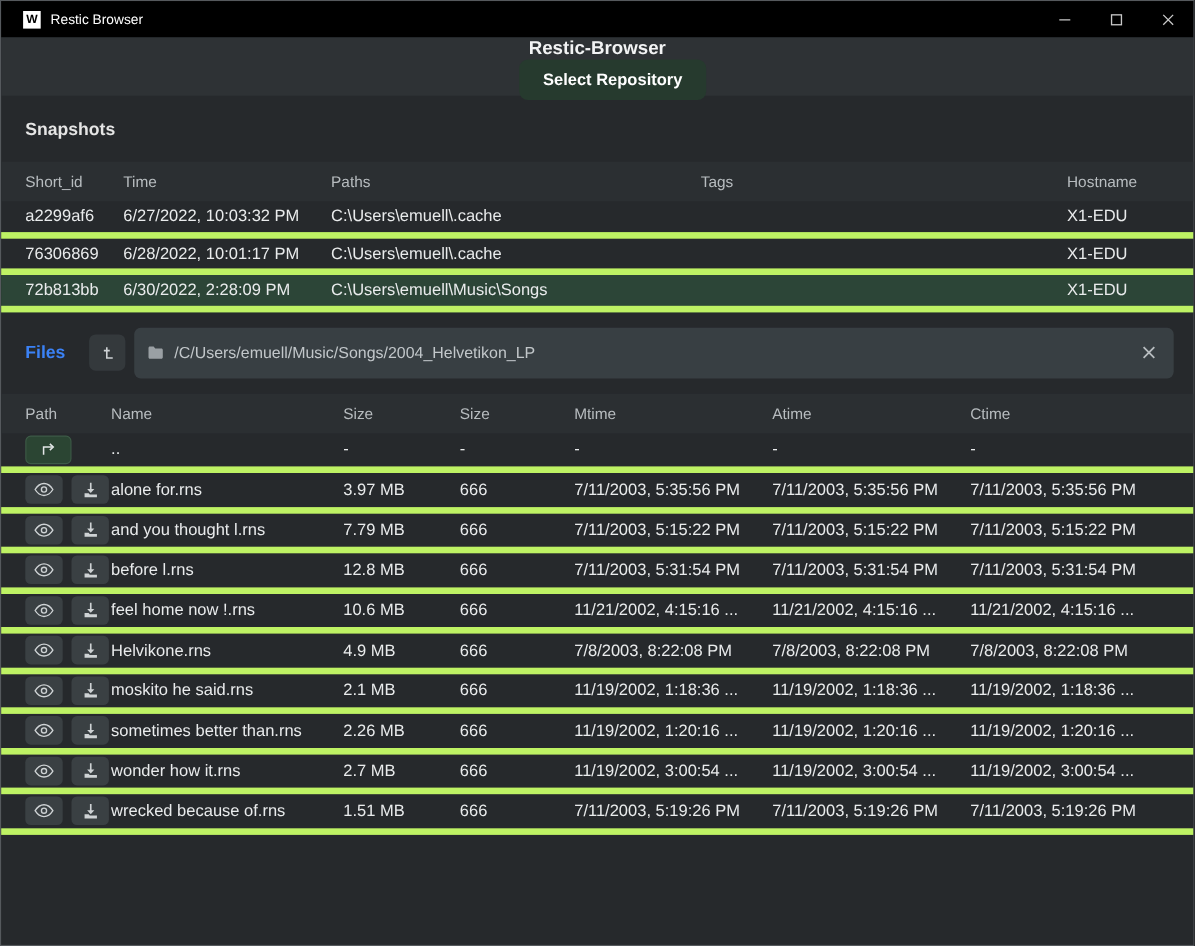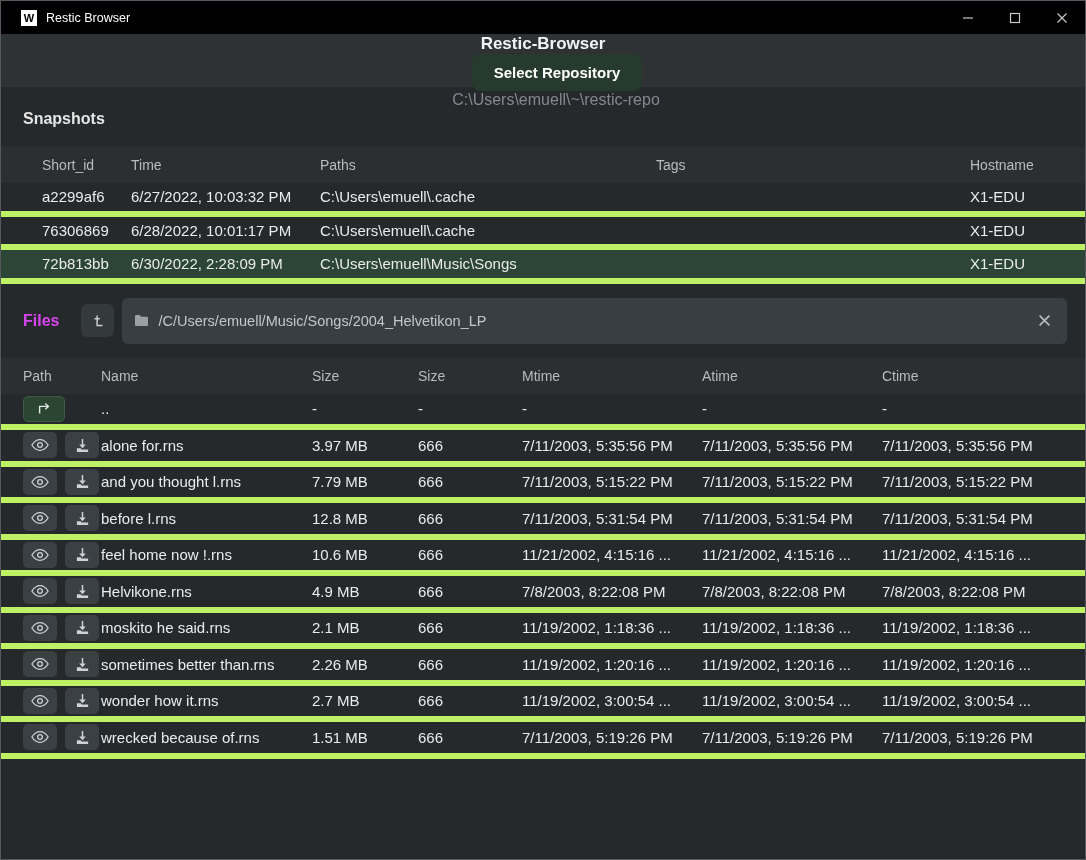--- a/index.html
+++ b/index.html
@@ -27,28 +27,28 @@
     font-family:inherit; font-size:15px; font-weight:bold; padding:10px 22px; cursor:pointer;
   }
   .repo-path { margin-left:26px; color:#84898d; font-size:16px; }
   
   .section-title { font-size:16px; font-weight:bold; color:#e5e5e5; padding:23px 22px 19px 22px; }
   .thead { display:flex; align-items:center; height:36px; background:#2b2f32; color:#b7bcbf; font-size:14px; }
   .row { display:flex; align-items:center; border-bottom:6px solid #bef264; font-size:15px; color:#e9ebec; }
   .snap-row { height:33.5px; }
   .snap-row.selected { background:#2c4537; }
   
-  .c-shortid { width:94px; padding-left:22px;margin-left:19px; }
+  .c-shortid { width:94px; padding-left:22px; }
   .c-time    { width:189px;margin-left:17px; }
   .c-paths   { width:336px; }
   .c-tags    { flex:1; }
   .c-host    { width:115px; }
   
   .files-bar { display:flex; align-items:center; margin:14px 18px 14px 0; }
-  .files-label { font-size:16px; font-weight:bold; color:#d946ef; padding:0 22px; }
+  .files-label { font-size:16px; font-weight:bold; color:#3b82f6; padding:0 22px; }
   .drive-btn {
     width:33px; height:33px; background:#34393c; border:none; border-radius:6px;
     color:#cdd1d3; display:flex; align-items:center; justify-content:center; cursor:pointer;
     margin-right:8px;
   }
   .breadcrumb {
     flex:1; height:46px; background:#383f43; border-radius:6px;
     display:flex; align-items:center; padding:0 12px;
   }
   .bc-folder { color:#9aa0a4; display:flex; margin-right:9px; }
@@ -93,21 +93,20 @@
     <div class="tb-btn">
       <svg width="12" height="12" viewBox="0 0 12 12">
           <path d="M1.5 1.5 L10.5 10.5 M10.5 1.5 L1.5 10.5" stroke="currentColor" stroke-width="1.2"></path>
         </svg>
     </div>
   </div>
 
   <div class="appheader">
     <div class="app-title">Restic-Browser</div>
     <button class="repo-btn">Select Repository</button>
-    <div class="repo-path">C:\Users\emuell\~\restic-repo</div>
   </div>
 
   <div class="section-title">Snapshots</div>
 
   <div class="thead">
     <div class="c-shortid">Short_id</div>
     <div class="c-time">Time</div>
     <div class="c-paths">Paths</div>
     <div class="c-tags">Tags</div>
     <div class="c-host">Hostname</div>

